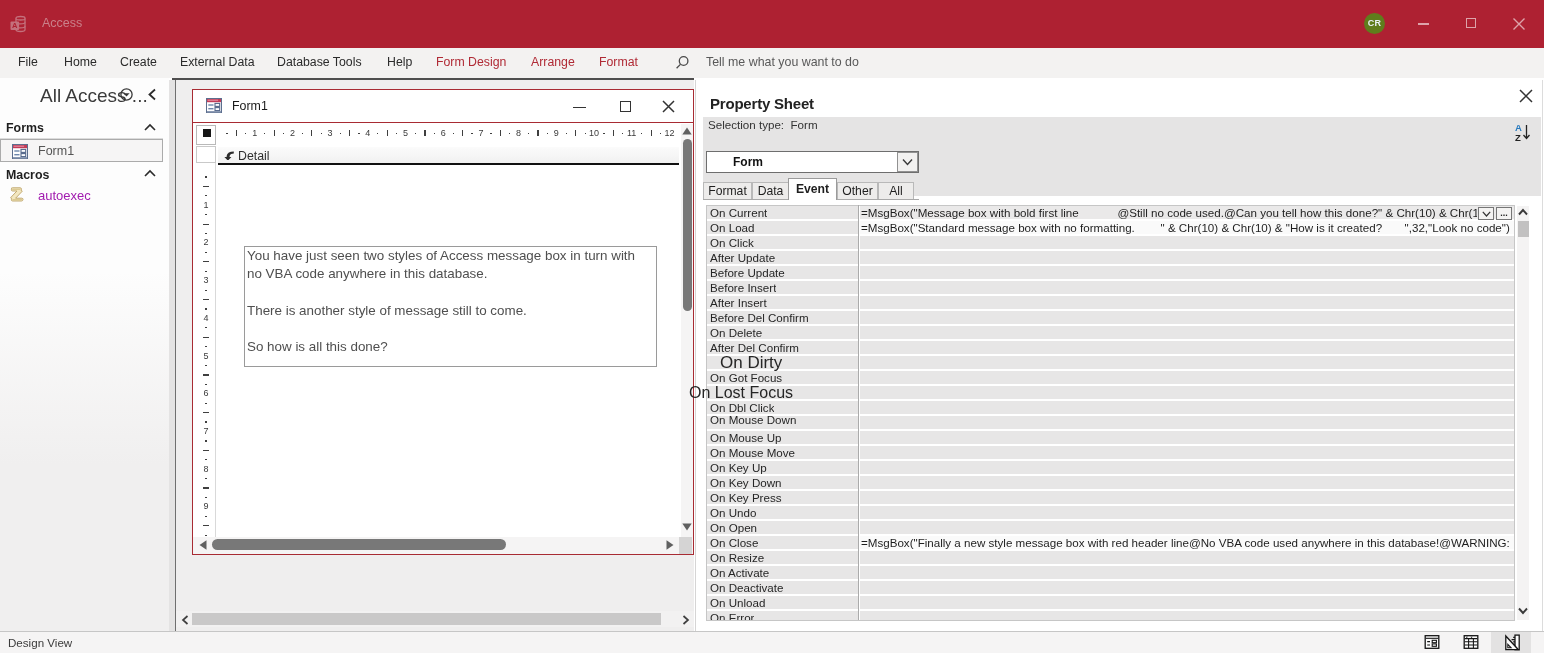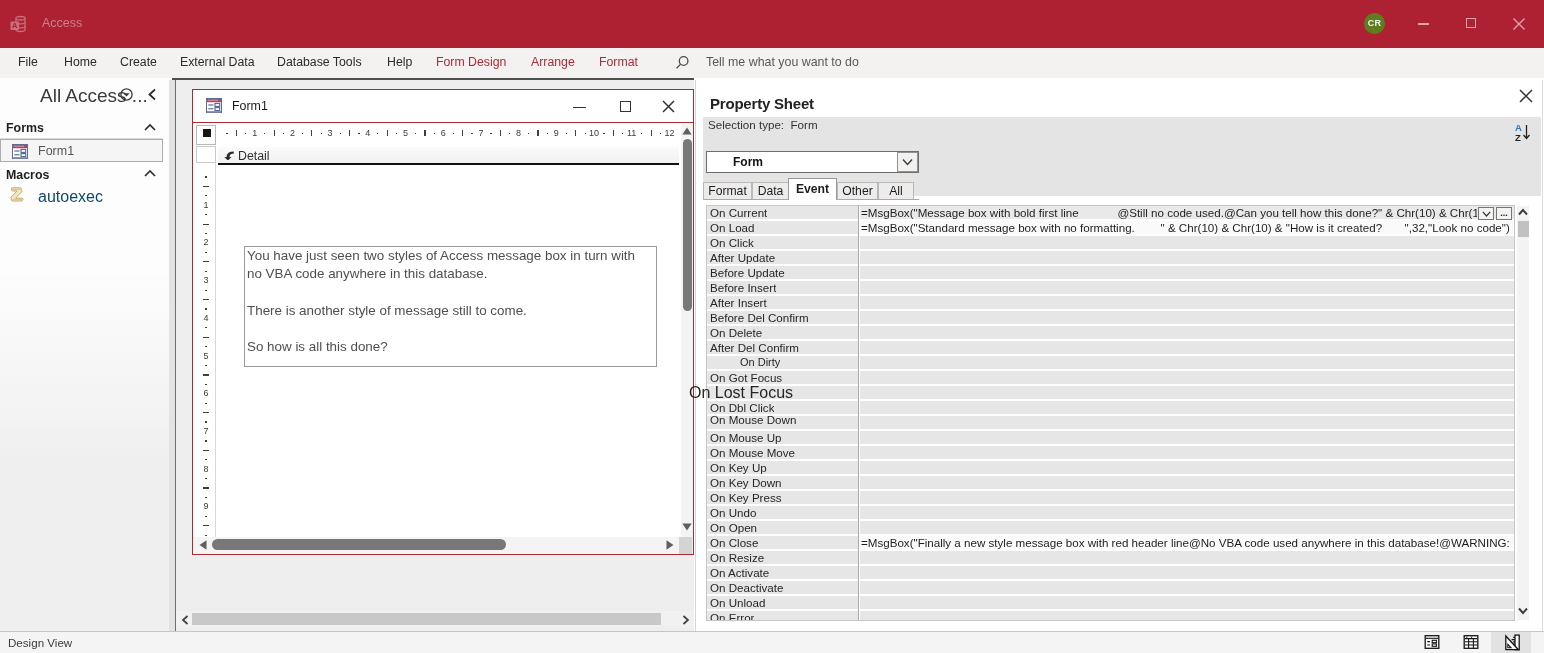--- a/index.html
+++ b/index.html
@@ -67,21 +67,21 @@
 </svg>
 <div style="position:absolute;left:38px;top:144px;font-size:12.5px;color:#555;">Form1</div>
 <div style="position:absolute;left:6px;top:167.5px;font-size:12.4px;font-weight:bold;color:#1E1E1E;">Macros</div>
 <svg class="ab" style="left:144px;top:169px;" width="12" height="9" viewBox="0 0 12 9">
 <path d="M1 7 L6 2 L11 7" stroke="#2B2B2B" stroke-width="1.6" fill="none"></path>
   </svg>
 <svg class="ab" style="left:10px;top:187px;" width="14" height="15" viewBox="0 0 14 15">
 <path d="M1.5 1.6 Q1 0.8 2.5 0.8 L10.2 0.8 Q11.6 0.9 11.4 2.2 L11.2 3.6 L11.8 3.6 Q12.4 3.8 12 4.5 L5.6 11.2 L11.8 11.2 Q13.2 11.3 13 12.6 Q12.8 14 11.5 14 L2.6 14 Q1.2 13.9 1.4 12.6 L1.6 11.4 L1.2 11.4 Q0.4 11.2 0.9 10.4 L6.9 4 L2.6 4 Q1.2 3.9 1.4 2.7 Z" fill="#F3E7C0" stroke="#BCA366" stroke-width="0.9"></path>
 <path d="M2.2 2.4 L10.4 2.4 M2.4 12.6 L12 12.6" stroke="#D9C68C" stroke-width="1"></path>
 </svg>
-<div style="position:absolute;left:38px;top:188px;font-size:16px;color:#0c4a6e;">autoexec</div>
+<div style="position:absolute;left:38px;top:188px;font-size:13px;color:#a21caf;">autoexec</div>
 <div style="position:absolute;left:176px;top:80px;width:518px;height:551px;background:#EFEEEE;"></div>
 <div style="position:absolute;left:176px;top:610.5px;width:518px;height:16.5px;background:#F2F1F1;"></div>
 <div style="position:absolute;left:192px;top:612.5px;width:469px;height:12.5px;background:#C9C8C8;"></div>
 <svg class="ab" style="left:181px;top:614.5px;" width="8" height="10" viewBox="0 0 8 10">
 <path d="M6.5 1 L2 5 L6.5 9" stroke="#3F3F3F" stroke-width="1.7" fill="none"></path>
   </svg>
 <svg class="ab" style="left:682px;top:614.5px;" width="8" height="10" viewBox="0 0 8 10">
 <path d="M1.5 1 L6 5 L1.5 9" stroke="#3F3F3F" stroke-width="1.7" fill="none"></path>
   </svg>
 <div style="position:absolute;left:192px;top:89px;width:502px;height:466px;background:#FFF;border:1px solid #A82B33;"></div>
@@ -275,21 +275,21 @@
 <div style="position:absolute;left:707px;top:310.8px;width:151.5px;height:13.6px;background:#E7E6E6;"></div>
 <div style="position:absolute;left:710px;top:310.8px;font-size:11.6px;color:#262626;line-height:13.6px;height:13.6px;overflow:hidden;">Before Del Confirm</div>
 <div style="position:absolute;left:859.5px;top:310.8px;width:654px;height:13.6px;background:#E7E6E6;"></div>
 <div style="position:absolute;left:707px;top:325.8px;width:151.5px;height:13.6px;background:#E7E6E6;"></div>
 <div style="position:absolute;left:710px;top:325.8px;font-size:11.6px;color:#262626;line-height:13.6px;height:13.6px;overflow:hidden;">On Delete</div>
 <div style="position:absolute;left:859.5px;top:325.8px;width:654px;height:13.6px;background:#E7E6E6;"></div>
 <div style="position:absolute;left:707px;top:340.8px;width:151.5px;height:13.6px;background:#E7E6E6;"></div>
 <div style="position:absolute;left:710px;top:340.8px;font-size:11.6px;color:#262626;line-height:13.6px;height:14px;overflow:hidden;">After Del Confirm</div>
 <div style="position:absolute;left:859.5px;top:340.8px;width:654px;height:13.6px;background:#E7E6E6;"></div>
 <div style="position:absolute;left:707px;top:355.8px;width:151.5px;height:13.6px;background:#E7E6E6;"></div>
-<div style="position:absolute;left:740px;top:355.8px;font-size:11px;color:#262626;line-height:13.6px;height:15px;overflow:hidden;">On Dirty</div>
+<div style="position:absolute;left:720px;top:355.8px;font-size:17px;color:#262626;line-height:13.6px;height:15px;overflow:hidden;">On Dirty</div>
 <div style="position:absolute;left:859.5px;top:355.8px;width:654px;height:13.6px;background:#E7E6E6;"></div>
 <div style="position:absolute;left:707px;top:370.8px;width:151.5px;height:13.6px;background:#E7E6E6;"></div>
 <div style="position:absolute;left:710px;top:370.8px;font-size:11.6px;color:#262626;line-height:13.6px;height:13.6px;overflow:hidden;">On Got Focus</div>
 <div style="position:absolute;left:859.5px;top:370.8px;width:654px;height:13.6px;background:#E7E6E6;"></div>
 <div style="position:absolute;left:707px;top:385.8px;width:151.5px;height:13.6px;background:#E7E6E6;"></div>
 <div style="position:absolute;left:689px;top:385.8px;font-size:16px;color:#262626;line-height:13.6px;height:13.6px;overflow:hidden;">On Lost Focus</div>
 <div style="position:absolute;left:859.5px;top:385.8px;width:654px;height:13.6px;background:#E7E6E6;"></div>
 <div style="position:absolute;left:707px;top:400.8px;width:151.5px;height:13.6px;background:#E7E6E6;"></div>
 <div style="position:absolute;left:710px;top:400.8px;font-size:11.6px;color:#262626;line-height:13.6px;height:13.6px;overflow:hidden;">On Dbl Click</div>
 <div style="position:absolute;left:859.5px;top:400.8px;width:654px;height:13.6px;background:#E7E6E6;"></div>

